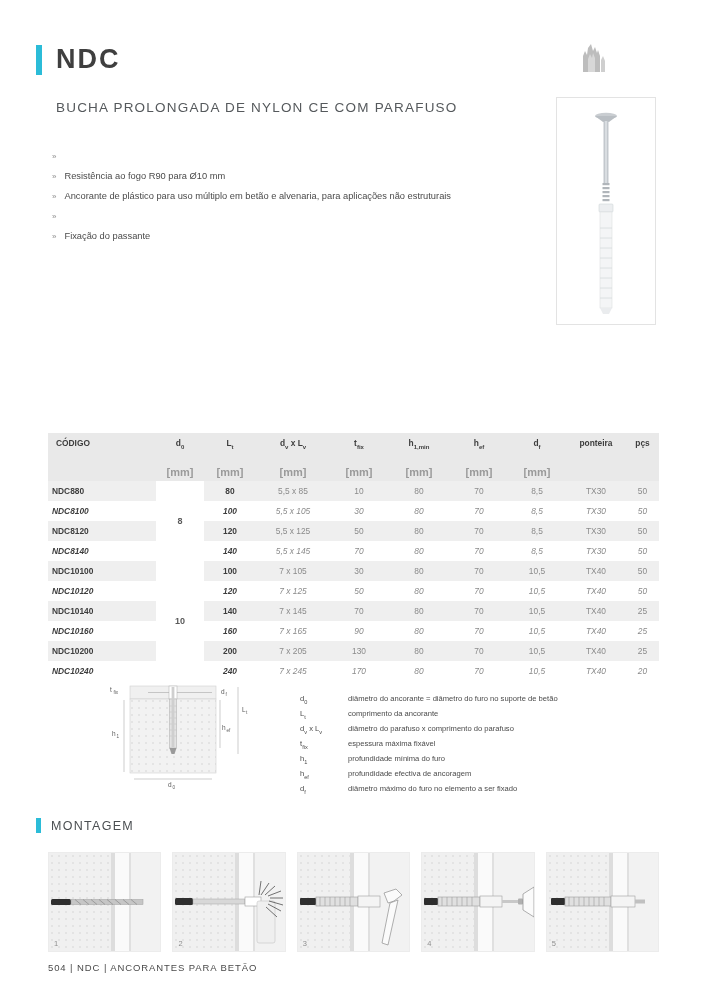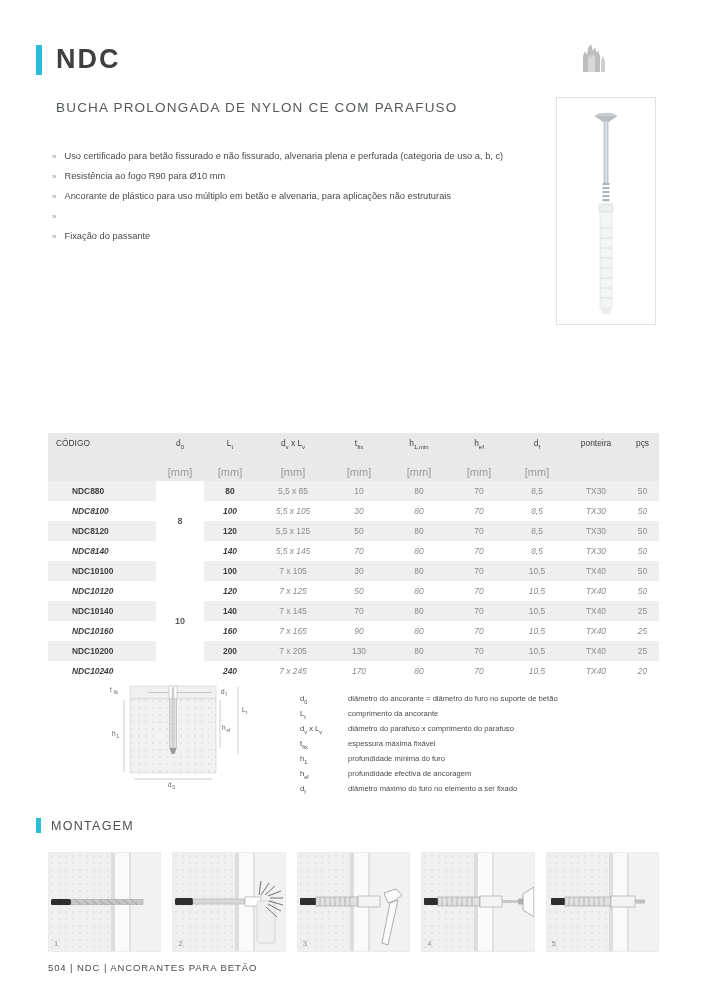--- a/index.html
+++ b/index.html
@@ -35,27 +35,27 @@
 
   
   .section-head { position: absolute; display: flex; align-items: center; }
   .section-head .sbar { width: 5px; height: 15px; background: #2bbcd8; margin-right: 10px; }
   .section-head .stxt { font-size: 12.5px; letter-spacing: 1.3px; color: #4b4f52; }
 
   
   .table-wrap { position: absolute; left: 48px; top: 433px; width: 611px; }
   table.spec { border-collapse: collapse; width: 611px; font-size: 8.4px; }
   table.spec th {
-    background: #e9e9e9; color: #3d3d3d; font-weight: normal;
+    background: #e9e9e9; color: #3d3d3d; font-weight: bold;
     padding: 5px 2px 3px 2px; text-align: center; vertical-align: top; height: 37px;
   }
   table.spec th.code-h { text-align: left; padding-left: 8px; }
   table.spec th .unit { display: block; font-size: 11px; color: #9a9a9a; margin-top: 16px; }
   table.spec td { text-align: center; padding: 5px 2px; color: #8b8b8b; height: 19px; }
-  table.spec td.code { text-align: left; padding-left: 24px; color: #3d3d3d; font-weight: bold; }
+  table.spec td.code { text-align: left; padding-left: 4px; color: #3d3d3d; font-weight: bold; }
   table.spec td.num { color: #3d3d3d; font-weight: bold; }
   table.spec td.d0 { color: #5a5a5a; font-weight: bold; font-size: 9px; vertical-align: middle; }
   table.spec tr.alt td { background: #efefef; }
   table.spec tr.plain td { background: #ffffff; font-style: italic; }
 
   
   .diagram { position: absolute; left: 108px; top: 684px; width: 160px; height: 105px; }
   .legend { position: absolute; left: 300px; top: 694px; font-size: 7.6px; color: #4a4a4a; }
   .legend-row { display: flex; margin-bottom: 2.5px; line-height: 10px; }
   .legend-sym { width: 48px; color: #4a4a4a; }
@@ -120,21 +120,20 @@
         <line x1="24" y1="182" x2="36" y2="182"></line>
         <line x1="24" y1="192" x2="36" y2="192"></line>
       </g>
       <path d="M24 202 L36 202 L33 208 L27 208 Z" fill="#eaecee"></path>
     </svg>
   </div>
 
   <div class="bullets">
     <div class="bullet">
       <span class="mark">»</span>
-      <span>Uso certificado para betão fissurado e não fissurado, alvenaria plena e perfurada (categoria de uso a, b, c)</span>
     </div>
     <div class="bullet">
       <span class="mark">»</span>
       <span>Resistência ao fogo R90 para Ø10 mm</span>
     </div>
     <div class="bullet">
       <span class="mark">»</span>
       <span>Ancorante de plástico para uso múltiplo em betão e alvenaria, para aplicações não estruturais</span>
     </div>
     <div class="bullet">

